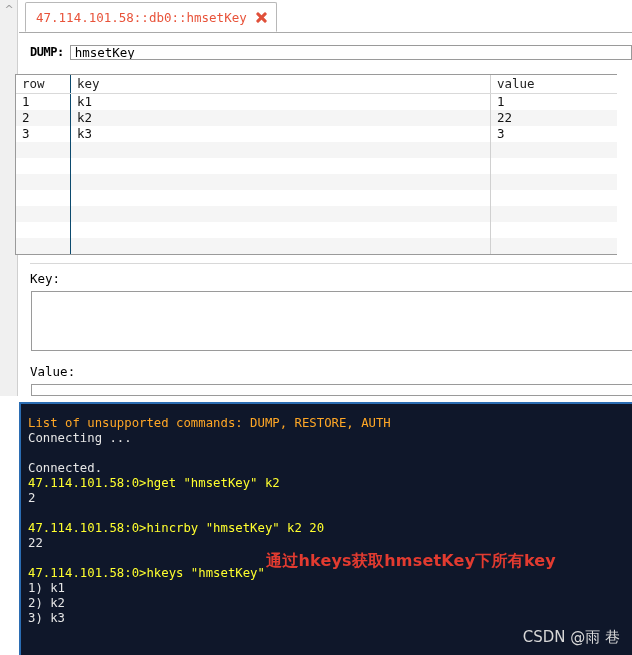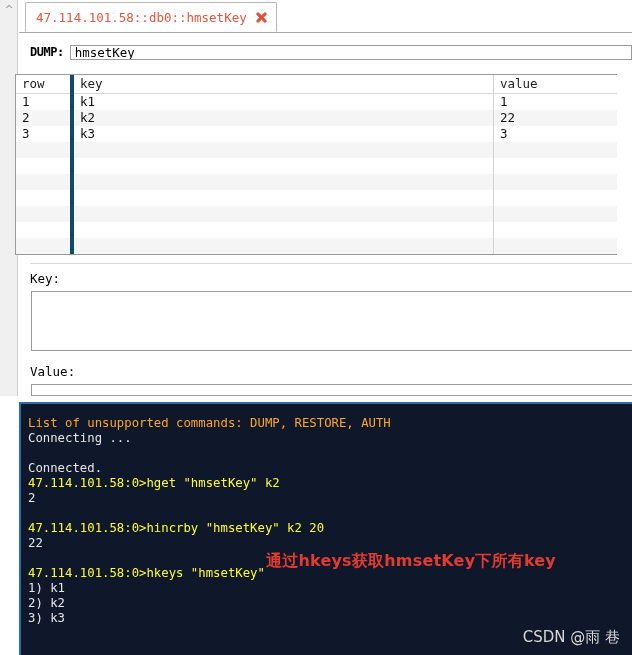--- a/index.html
+++ b/index.html
@@ -156,21 +156,21 @@
     white-space: nowrap;
   }
   table.grid thead th {
     background: #ffffff;
     border-bottom: 1px solid #d9d9d9;
     height: 18px;
     line-height: 18px;
     color: #222;
   }
   table.grid th.col-row, table.grid td.col-row { width: 48px; }
-  table.grid th.col-key, table.grid td.col-key { width: 413px; border-left: 4px solid #0c4a6e; margin-top: 26px; }
+  table.grid th.col-key, table.grid td.col-key { width: 413px; border-left: 1px solid #0c4a6e; margin-top: 26px; }
   table.grid th.col-val, table.grid td.col-val { width: 140px; border-left: 1px solid #d0d0d0; }
   table.grid tbody tr.odd  { background: #ffffff; }
   table.grid tbody tr.even { background: #f5f5f5; }
   .filler {
     height: 16px;
   }
 
   
   .pane-label {
     position: absolute;

